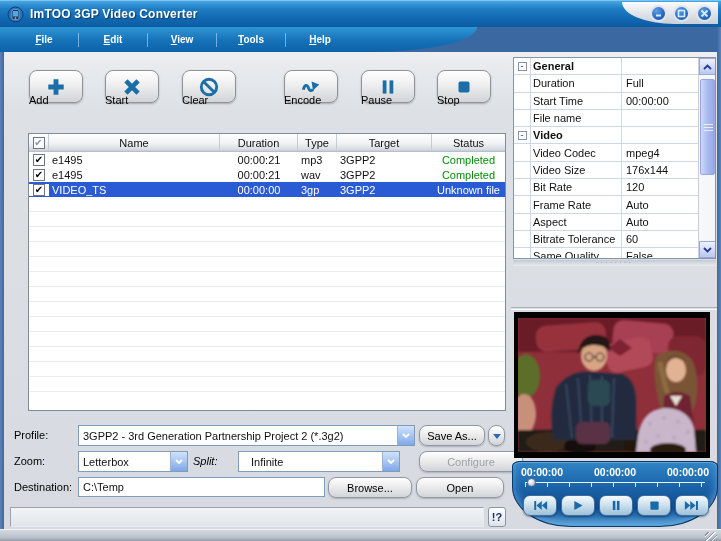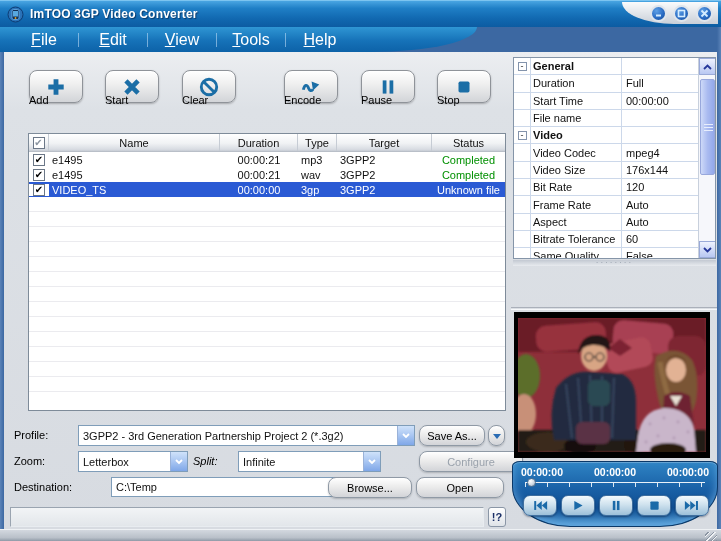--- a/index.html
+++ b/index.html
@@ -22,21 +22,21 @@
     font-size:12px; text-shadow:1px 1px 1px #0a3a6a; letter-spacing:.2px; }
   .winbtns { position:absolute; right:8px; top:4px; display:flex; gap:6px; }
   .winbtn { width:17px; height:17px; border-radius:50%;
     background:radial-gradient(circle at 35% 30%, #5ea0e6 0%, #2a6cc4 55%, #124a96 100%);
     border:2px solid #dfe5ec; display:flex; align-items:center; justify-content:center; }
 
   .menubar { position:absolute; left:0; top:27px; width:477px; height:25px;
     background:linear-gradient(180deg,#2f96d4 0%,#1672b8 55%,#0d62a8 100%);
     border-bottom-right-radius:110px 26px; display:flex; align-items:center; padding-left:10px; }
   .mitem { display:inline-block; width:68px; text-align:center; color:#fff;
-    font-weight:normal; font-size:16px; cursor:default; }
+    font-weight:bold; font-size:10px; cursor:default; }
   .mitem::first-letter { text-decoration:underline; }
   .msep { width:1px; height:14px; background:rgba(200,225,250,.55); }
 
   .content { position:absolute; left:4px; top:52px; width:713px; height:477px;
     background:linear-gradient(180deg,#eceef1 0%,#dde1e6 12%,#d7dbe1 100%); }
 
   
   .toolbtn { position:absolute; width:54px; height:33px; border-radius:8px;
     background:linear-gradient(180deg,#ffffff 0%,#f0f0f0 40%,#d2d4d8 100%);
     border:1px solid #8f9399; box-shadow:0 1px 0 #fff inset, 0 1px 2px rgba(0,0,0,.25);
@@ -72,21 +72,21 @@
   .combo .ctext { flex:1; padding-left:4px; white-space:nowrap; overflow:hidden; }
   .combo .cbtn { width:17px; height:100%; flex:none;
     background:linear-gradient(180deg,#cfe2fa 0%,#a9c6f2 50%,#7fa7e8 100%);
     border-left:1px solid #9ab2d8; display:flex; align-items:center; justify-content:center; }
   .pushbtn { position:absolute; height:21px; border-radius:8px;
     background:linear-gradient(180deg,#ffffff 0%,#ececec 45%,#d2d4d8 100%);
     border:1px solid #8f99a5; box-shadow:0 1px 2px rgba(0,0,0,.2);
     display:flex; align-items:center; justify-content:center; color:#000; }
   .pushbtn.disabled { color:#9aa2ac; }
   .textinput { position:absolute; height:20px; background:#fff; border:1px solid #7f9db9;
-    padding-left:4px; display:flex; align-items:center;margin-left:33px; }
+    padding-left:4px; display:flex; align-items:center; }
 
   
   .statuswell { position:absolute; left:6px; top:455px; width:474px; height:20px;
     border:1px solid #9aa4b0; border-right-color:#e8ecf0; border-bottom-color:#e8ecf0;
     background:linear-gradient(180deg,#f2f4f6,#e2e6ea); }
   .helpbtn { position:absolute; left:484px; top:455px; width:18px; height:20px;
     border:1px solid #8a96a6; border-radius:3px; background:linear-gradient(180deg,#fff,#dfe3e8);
     display:flex; align-items:center; justify-content:center; font-weight:bold; color:#1a2f66; }
 
   
@@ -309,21 +309,21 @@
     <div class="setlabel" style="left:10px; top:403px;">Zoom:</div>
     <div class="combo" style="left:74px; top:399px; width:110px;">
       <div class="ctext">Letterbox</div>
       <div class="cbtn">
         <svg width="8" height="6" viewBox="0 0 8 6">
             <path d="M1 1l3 3 3-3" fill="none" stroke="#fff" stroke-width="1.8"></path>
           </svg>
       </div>
     </div>
     <div class="setlabel" style="left:189px; top:403px;font-style:italic;">Split:</div>
-    <div class="combo" style="left:234px; top:399px; width:143px;">
+    <div class="combo" style="left:234px; top:399px; width:162px;padding-left:8px;">
       <div class="ctext">Infinite</div>
       <div class="cbtn">
         <svg width="8" height="6" viewBox="0 0 8 6">
             <path d="M1 1l3 3 3-3" fill="none" stroke="#fff" stroke-width="1.8"></path>
           </svg>
       </div>
     </div>
     <div class="pushbtn disabled" style="left:415px; top:399px; width:104px;">
       <span>Configure</span>
     </div>

